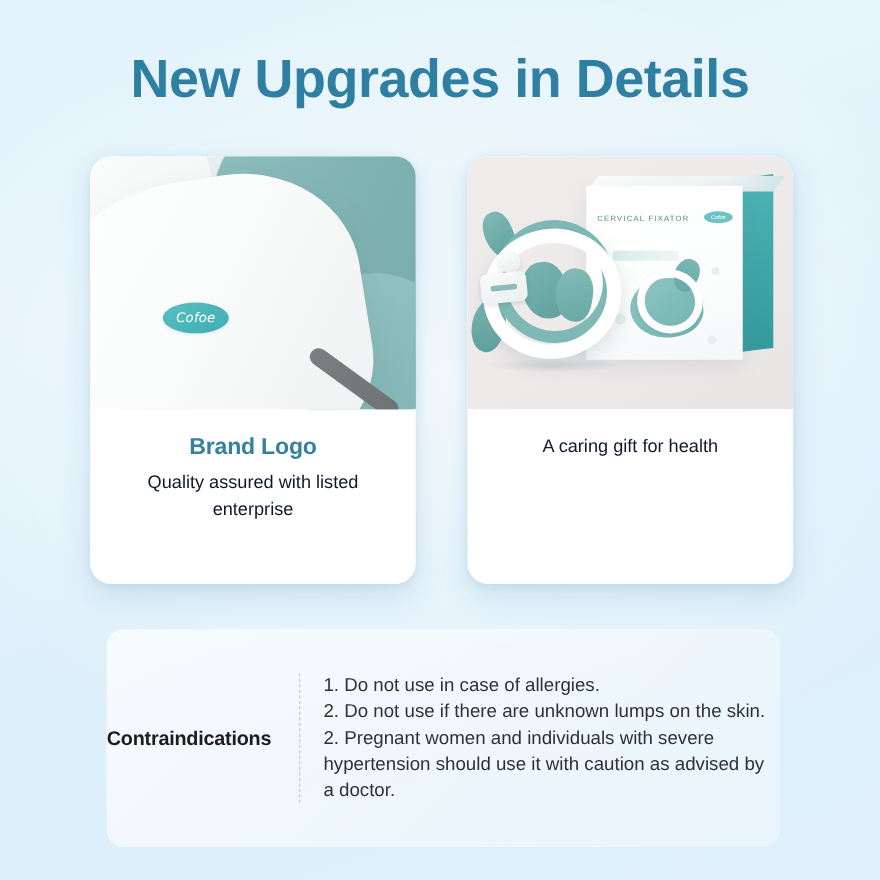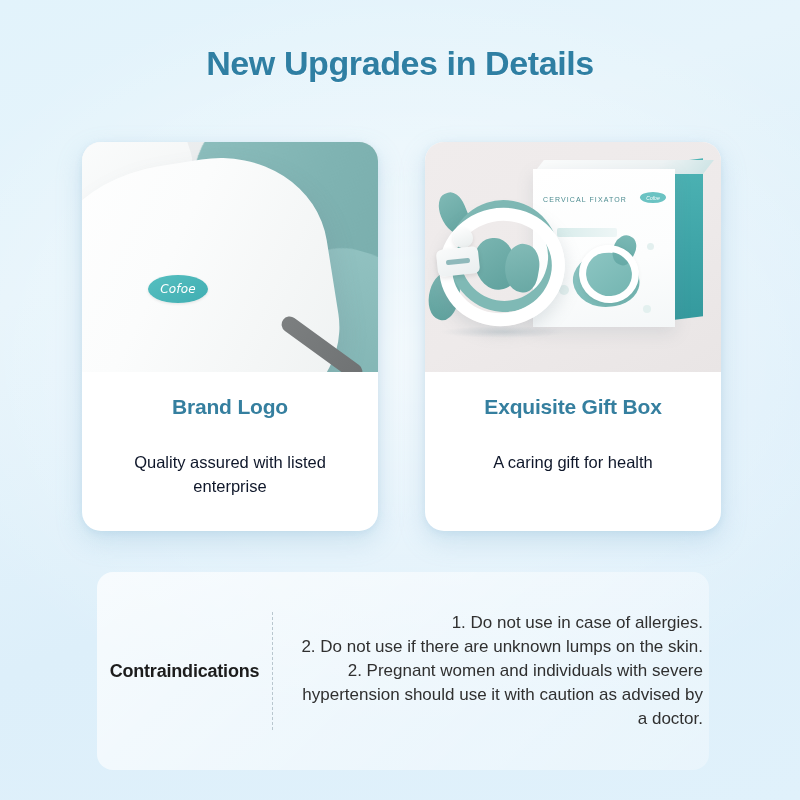--- a/index.html
+++ b/index.html
@@ -12,21 +12,21 @@
     background:
       radial-gradient(ellipse 720px 520px at 52% 44%, rgba(255,255,255,0.62) 0%, rgba(255,255,255,0.22) 46%, rgba(255,255,255,0) 72%),
       linear-gradient(160deg, #e2f3fb 0%, #e6f4fb 28%, #ddeffa 62%, #e0f1fb 100%);
     position:relative;
   }
 
   
   .page-title{
     position:absolute; left:0; right:0; top:44px;
     text-align:center;
-    font-size:34px;
+    font-size:49px;
     font-weight:bold;
     letter-spacing:-0.4px;
     color:#2f7fa3;
     text-shadow:0 1px 1px rgba(255,255,255,.55);
   }
 
   
   .cards{
     position:absolute; top:142px; left:82px;
     width:640px; height:390px;
@@ -273,57 +273,56 @@
   
   .card-body{
     padding:23px 22px 0;
     text-align:center;
   }
   .card-title{
     font-size:21px;
     font-weight:bold;
     color:#357f9f;
     letter-spacing:-0.2px;
-    margin-bottom:32px;
+    margin-bottom:9px;
   }
   .card-sub{
     font-size:16.5px;
     color:#0f172a;
     line-height:1.45;
   }
 
   
   .contra{
     position:absolute;
     left:97px; top:572px;
     width:612px; height:198px;
     border-radius:16px;
     background:linear-gradient(135deg, rgba(255,255,255,0.74) 0%, rgba(255,255,255,0.46) 55%, rgba(255,255,255,0.30) 100%);
     display:flex;
     align-items:center;
   }
   .contra-label{
     width:175px;
     flex:0 0 175px;
-    text-align:center;
+    text-align:left;
     font-size:18px;
     font-weight:bold;
     color:#1c1c1c;
     letter-spacing:-0.2px;
   }
   .contra-divider{
     flex:0 0 1px;
     align-self:stretch;
     margin:40px 0;
     border-left:1.6px dashed #b9c7cf;
   }
   .contra-list{
     flex:1;
     padding:0 6px 0 21px;
-    text-align:right;
   }
   .contra-item{
     font-size:17px;
     color:#303030;
     line-height:1.42;
   }
 </style>
 </head>
 <body>
 
@@ -380,21 +379,20 @@
           <div class="gp-pad-b"></div>
           <div class="gp-ring-outer"></div>
           <div class="gp-knob"></div>
           <div class="gp-buckle">
               <i></i>
             </div>
         </div>
       </div>
     </div>
     <div class="card-body">
-      <div class="card-title">Exquisite Gift Box</div>
       <div class="card-sub">A caring gift for health</div>
     </div>
   </div>
 </div>
 
 <div class="contra">
   <div class="contra-label">Contraindications</div>
   <div class="contra-divider"></div>
   <div class="contra-list">
     <div class="contra-item">1. Do not use in case of allergies.</div>

